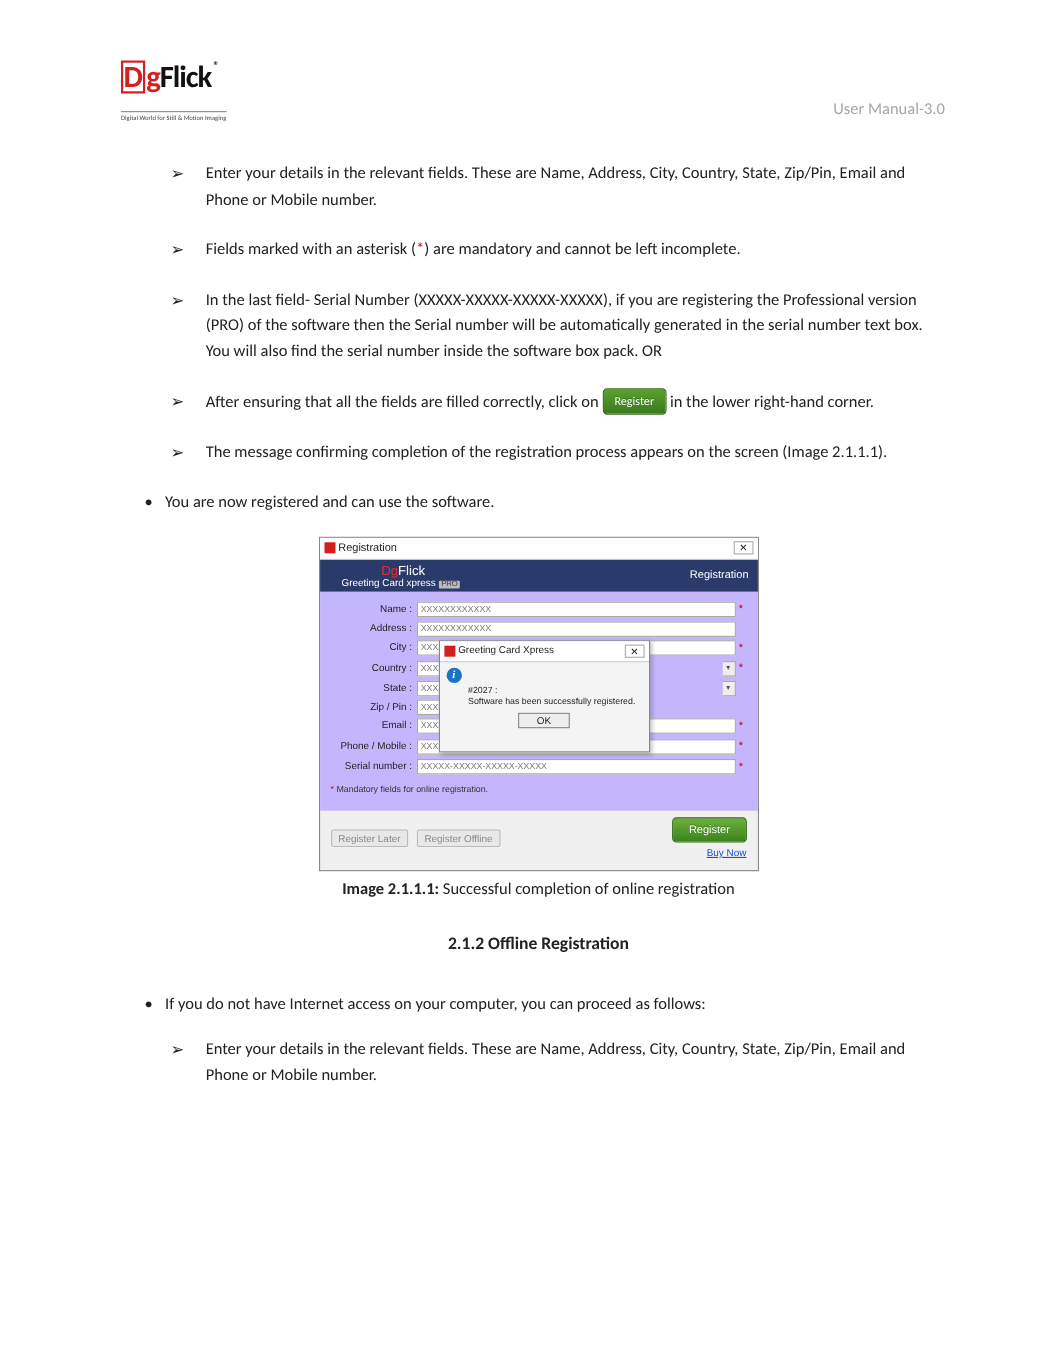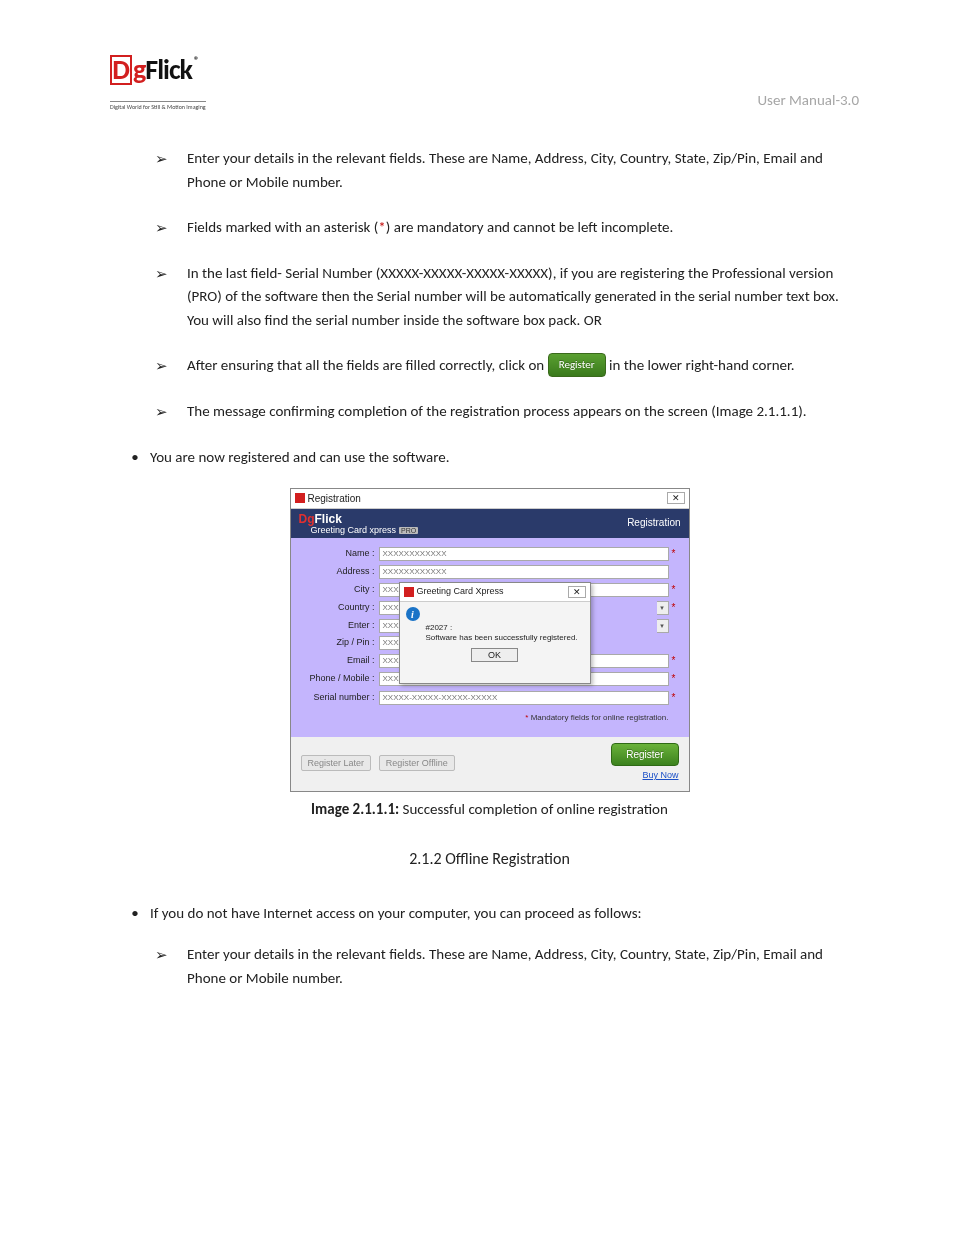--- a/index.html
+++ b/index.html
@@ -56,21 +56,21 @@
     position: relative;
     top: -1px;
     text-shadow: 0 -1px 0 rgba(0,0,0,.3);
   }
   .outer-bullet { display:flex; margin-bottom: 18px; margin-top: 4px;}
   .outer-bullet .dot { width: 30px; text-align:center; flex-shrink:0; font-size:15px;}
   .outer-bullet .otext { flex:1; }
   .figure-wrap { text-align: center; margin: 14px 0 26px; }
   .caption { text-align:center; font-size:15px; margin-top:6px;}
   .caption b { font-weight: 700; }
-  .section-head { text-align: center; font-weight: 400; font-size: 16px; margin: 6px 0 30px; }
+  .section-head { text-align: center; font-weight: 700; font-size: 16px; margin: 6px 0 30px; }
   
   .reg-window {
     width: 400px;
     margin: 0 auto;
     border: 1px solid #888;
     font-family: Tahoma, Arial, sans-serif;
     font-size: 10px;
     text-align: left;
     position: relative;
     background: #f0f0f0;
@@ -86,35 +86,35 @@
   .tiny-icon { width:10px; height:10px; background:#d21f1f; display:inline-block;}
   .reg-close { border:1px solid #aaa; padding:0 4px; font-size:9px; line-height:10px;}
   .reg-bluebar {
     background: linear-gradient(#2a3a6a,#2a3a6a);
     padding: 4px 8px 2px;
     color: #fff;
     display:flex; justify-content:space-between; align-items:flex-start;
     min-height: 28px;
   }
   .reg-bluebar .bl { line-height:1.1;}
-  .reg-bluebar .bl .bname { font-weight:700; font-size:12px; }
+  .reg-bluebar .bl .bname { font-weight:400; font-size:12px;margin-left:48px; }
   .reg-bluebar .bl .bname .dg-d{ color:#e03030;}
   .reg-bluebar .bl .sub { color:#fff; font-size:9px; padding-left:12px; }
   .reg-bluebar .bl .pro { background:#bbb; color:#333; font-size:7px; padding:0 2px; border-radius:1px; margin-left:3px;}
   .reg-bluebar .br { color:#fff; font-size:10px; padding-top:2px;}
   .reg-form { padding: 8px 10px 6px; background:#c4b5fd; position:relative;}
   .frow { display:flex; align-items:center; margin-bottom: 3px; }
   .frow .flbl { width: 78px; text-align:right; padding-right:4px; color:#222; font-size:9px;}
   .frow .finp {
     flex:1; height:14px; border:1px solid #a9a9a9; background:#fff;
     font-size:8px; color:#777; padding:0 3px; line-height:12px;
   }
   .frow .fstar { width:10px; text-align:center; color:#c00000; font-size:10px;}
   .frow .fdrop { width:12px; border:1px solid #a9a9a9; border-left:none; height:14px; background:#eee; text-align:center; font-size:7px; line-height:12px; color:#555;}
-  .mand-note { text-align:right; font-size:8px; color:#333; padding: 4px 10px 6px 0;}
+  .mand-note { text-align:left; font-size:8px; color:#333; padding: 4px 10px 6px 0;}
   .mand-note .mred { color:#c00000; }
   .reg-footer { padding: 6px 10px 8px; display:flex; justify-content:space-between; align-items:center;}
   .ghost-btn { border:1px solid #bbb; background:#e8e8e8; color:#888; font-size:9px; padding:2px 6px; border-radius:2px; margin-right:5px;}
   .reg-footer .right { display:flex; flex-direction:column; align-items:flex-end; gap:3px;}
   .green-btn {
     background: linear-gradient(#6ab23a,#3c821e);
     border:1px solid #2f6a16; border-radius:4px;
     color:#fff; font-size:10px; padding:3px 14px;
     text-shadow:0 -1px 0 rgba(0,0,0,.3);
   }
@@ -222,21 +222,21 @@
           <div class="fstar">*</div>
         </div>
         <div class="frow">
           <div class="flbl">Country :</div>
           <div class="finp" style="flex:0 0 40px">XXXXXXX</div>
           <div style="flex:1"></div>
           <div class="fdrop">▾</div>
           <div class="fstar">*</div>
         </div>
         <div class="frow">
-          <div class="flbl">Enter :</div>
+          <div class="flbl">State :</div>
           <div class="finp" style="flex:0 0 40px">XXXXXX</div>
           <div style="flex:1"></div>
           <div class="fdrop">▾</div>
           <div class="fstar"></div>
         </div>
         <div class="frow">
           <div class="flbl">Zip / Pin :</div>
           <div class="finp" style="flex:0 0 40px">XXXXXXXX</div>
           <div style="flex:1"></div>
           <div class="fstar"></div>

